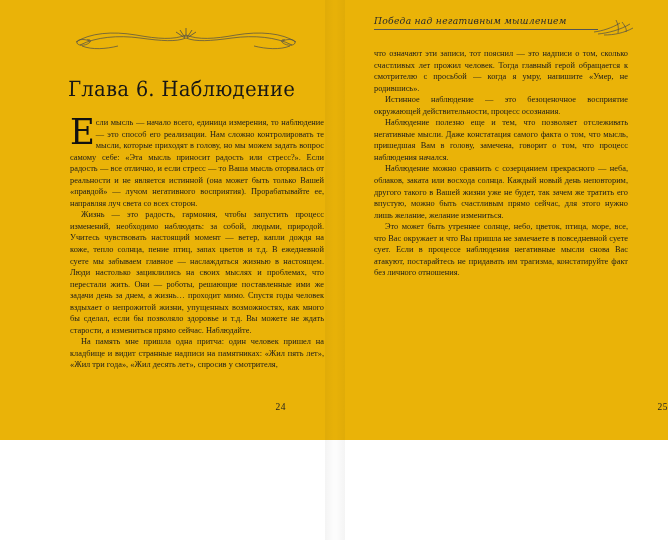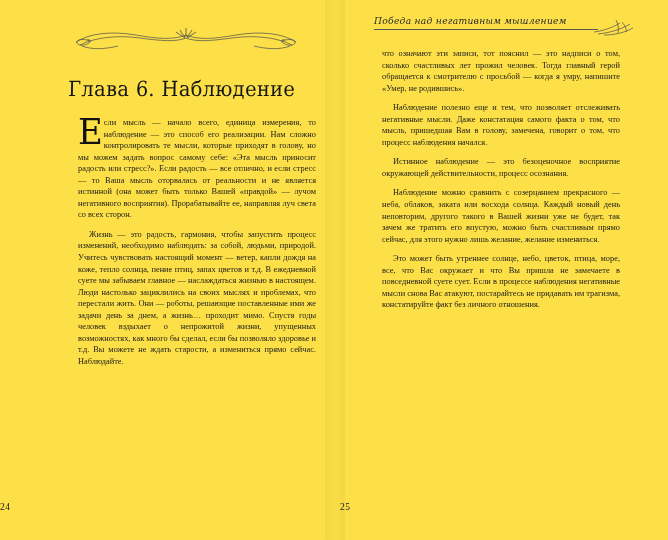--- a/index.html
+++ b/index.html
@@ -18,23 +18,23 @@
   
   .spread {
     position: relative;
     width: 668px;
     height: 540px;
     display: flex;
   }
   .page {
     position: relative;
     width: 334px;
-    height: 540px;
+    height: 440px;
     box-sizing: border-box;
-    background: #fde047;
+    background: #eab308;
   }
   .page-left  { padding: 18px 10px 0 70px; }
   .page-right { padding: 14px 40px 0 40px; }
 
   
   .gutter {
     position: absolute;
     top: 0;
     left: 325px;
     width: 20px;
@@ -101,21 +101,21 @@
 
   
   .body-col {
     font-size: 8.35px;
     line-height: 11.55px;
     text-align: justify;
     text-justify: inter-word;
     hyphens: manual;
   }
   .body-col p {
-    margin: 8px;
+    margin: 0;
     text-indent: 11px;
   }
   .body-col p.first {
     text-indent: 0;
   }
 
   
   .dropcap {
     float: left;
     font-family: "DejaVu Serif", "Liberation Serif", serif;
@@ -127,21 +127,21 @@
     color: #111;
     transform: scaleY(1.04);
   }
 
   
   .folio {
     position: absolute;
     bottom: 28px;
     width: 100%;
     left: 0;
-    text-align: left;
+    text-align: right;
     font-size: 9.5px;
     letter-spacing: 0.5px;
     color: #222;
   }
   .page-left .folio  { padding-right: 48px; box-sizing: border-box; }
   .page-right .folio { padding-left: 6px;  box-sizing: border-box; }
 </style>
 </head>
 <body>
 
@@ -168,20 +168,21 @@
         <path d="M110 10 C113 12, 116 14, 119 16"></path>
         <path d="M130 10 C127 12, 124 14, 121 16"></path>
       </g>
     </svg>
 
     <h1 class="chapter-title">Глава 6. Наблюдение</h1>
 
     <div class="body-col">
       <p class="first"><span class="dropcap">Е</span><span>сли мысль — начало всего, единица измерения, то наблюдение — это способ его реализации. Нам сложно контролировать те мысли, которые приходят в голову, но мы можем задать вопрос самому себе: «Эта мысль приносит радость или стресс?». Если радость — все отлично, и если стресс — то Ваша мысль оторвалась от реальности и не является истинной (она может быть только Вашей «правдой» — лучом негативного восприятия). Прорабатывайте ее, направляя луч света со всех сторон.</span></p>
       <p>Жизнь — это радость, гармония, чтобы запустить процесс изменений, необходимо наблюдать: за собой, людьми, природой. Учитесь чувствовать настоящий момент — ветер, капли дождя на коже, тепло солнца, пение птиц, запах цветов и т.д. В ежедневной суете мы забываем главное — наслаждаться жизнью в настоящем. Люди настолько зациклились на своих мыслях и проблемах, что перестали жить. Они — роботы, решающие поставленные ими же задачи день за днем, а жизнь… проходит мимо. Спустя годы человек вздыхает о непрожитой жизни, упущенных возможностях, как много бы сделал, если бы позволяло здоровье и т.д. Вы можете не ждать старости, а измениться прямо сейчас. Наблюдайте.</p>
+      <p>На память мне пришла одна притча: один человек пришел на кладбище и видит странные надписи на памятниках: «Жил пять лет», «Жил три года», «Жил десять лет», спросив у смотрителя,</p>
     </div>
 
     <div class="folio">24</div>
   </div>
 
   <div class="page page-right">
 
     <div class="running-head">
       <div class="running-head-text">Победа над негативным мышлением</div>
       <div class="running-head-rule"></div>
@@ -191,22 +192,22 @@
           <path d="M6 16 C16 15, 28 12, 38 6"></path>
           <path d="M12 17 C22 17, 32 15, 41 10"></path>
           <path d="M24 2 C26 6, 27 10, 26 15"></path>
           <path d="M30 4 C33 8, 35 11, 34 14"></path>
         </g>
       </svg>
     </div>
 
     <div class="body-col">
       <p class="first">что означают эти записи, тот пояснил — это надписи о том, сколько счастливых лет прожил человек. Тогда главный герой обращается к смотрителю с просьбой — когда я умру, напишите «Умер, не родившись».</p>
+      <p>Истинное наблюдение — это безоценочное восприятие окружающей действительности, процесс осознания.</p>
       <p>Наблюдение полезно еще и тем, что позволяет отслеживать негативные мысли. Даже констатация самого факта о том, что мысль, пришедшая Вам в голову, замечена, говорит о том, что процесс наблюдения начался.</p>
-      <p>Истинное наблюдение — это безоценочное восприятие окружающей действительности, процесс осознания.</p>
       <p>Наблюдение можно сравнить с созерцанием прекрасного — неба, облаков, заката или восхода солнца. Каждый новый день неповторим, другого такого в Вашей жизни уже не будет, так зачем же тратить его впустую, можно быть счастливым прямо сейчас, для этого нужно лишь желание, желание измениться.</p>
       <p>Это может быть утреннее солнце, небо, цветок, птица, море, все, что Вас окружает и что Вы пришла не замечаете в повседневной суете сует. Если в процессе наблюдения негативные мысли снова Вас атакуют, постарайтесь не придавать им трагизма, констатируйте факт без личного отношения.</p>
     </div>
 
     <div class="folio">25</div>
   </div>
 
   <div class="gutter"></div>
 </div>
 

